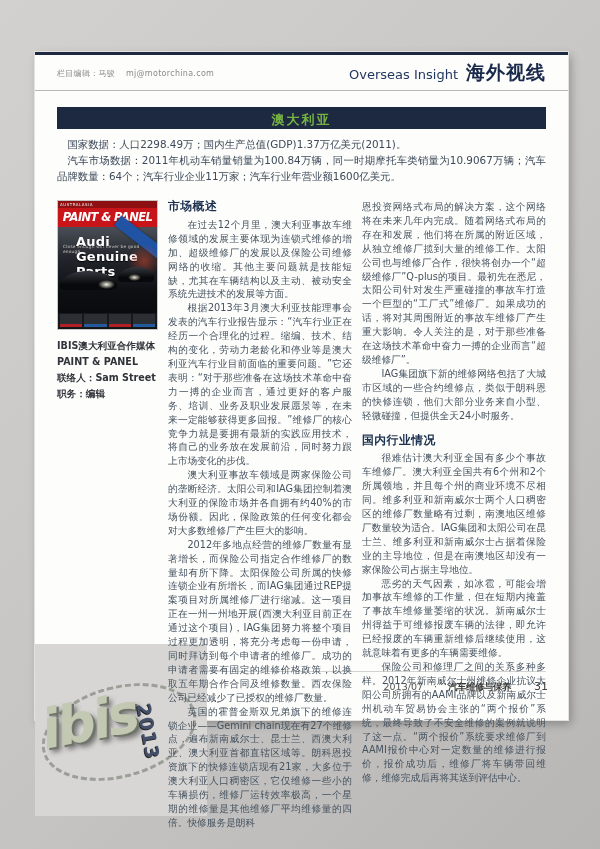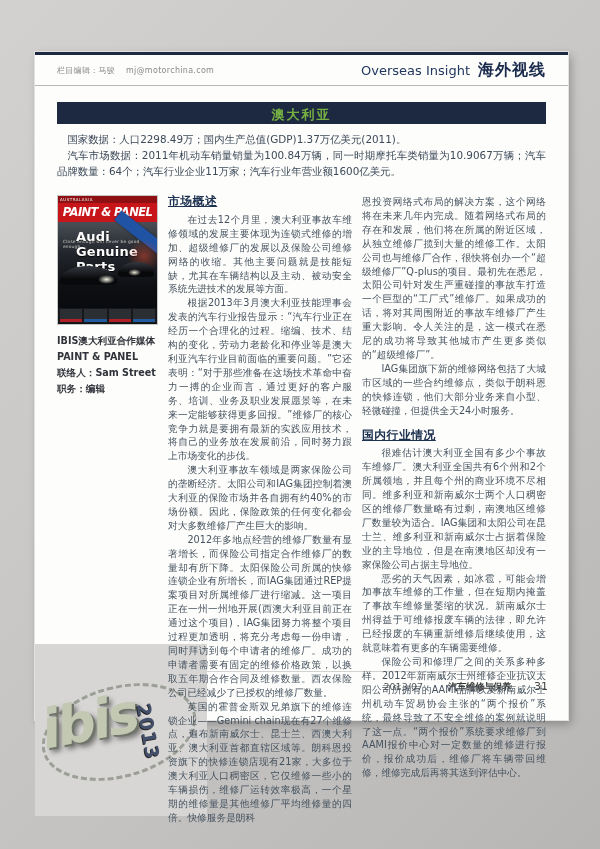--- a/index.html
+++ b/index.html
@@ -13,21 +13,21 @@
     background:#fdfdfb;box-shadow:0 0 0 1px #e3e2e0,3px 4px 9px rgba(0,0,0,.28);
   }
   .top-rule{height:3px;background:#1c2940;}
   .page-header{
     display:flex;justify-content:space-between;align-items:center;
     padding:5px 22px 4px 22px;border-bottom:1px solid #b9b9b7;
   }
   .editor{font-size:8px;color:#8a8a88;letter-spacing:.3px;}
   .editor .email{margin-left:8px;}
   .section-head{color:#22375e;font-size:13px;display:flex;align-items:baseline;}
-  .section-head .cn{font-size:16px;font-weight:bold;color:#1a2a4c;margin-left:8px;letter-spacing:1px;}
+  .section-head .cn{font-size:19px;font-weight:bold;color:#1a2a4c;margin-left:8px;letter-spacing:1px;}
   .country-bar{
     margin:16px 22px 0 22px;background:#1c2940;color:#76b043;
     text-align:center;font-size:13px;font-weight:bold;letter-spacing:2px;
     padding:4px 0 0 0;
   }
   .stats{margin:7px 22px 16px 22px;color:#3d4a5a;font-size:10.4px;line-height:16px;}
   .stats p{margin:0;text-indent:1em;text-align:justify;}
   .body-cols{
     position:relative;z-index:2;display:flex;align-items:flex-start;
     margin:10px 22px 0 22px;gap:10px;
@@ -58,21 +58,21 @@
   .glow{position:absolute;border-radius:50%;}
   .g1{left:40px;top:53px;width:17px;height:9px;background:radial-gradient(ellipse,rgba(255,255,238,.95),rgba(255,255,238,0) 70%);}
   .g2{right:16px;top:47px;width:13px;height:7px;background:radial-gradient(ellipse,rgba(255,250,230,.9),rgba(255,250,230,0) 70%);}
   .g3{right:-4px;top:18px;width:34px;height:32px;background:radial-gradient(circle,rgba(205,70,45,.55),rgba(205,70,45,0) 70%);}
   .cov-footstrip{display:flex;gap:2px;padding:1px 2px;background:#16181c;height:13px;}
   .thumb{flex:1;background:#2b2e33;position:relative;}
   .thumb::after{content:"";position:absolute;left:0;right:0;bottom:0;height:3px;background:#b02025;}
   .thumb:nth-child(2)::after,.thumb:nth-child(4)::after{background:#235a9e;}
   .caption{margin-top:8px;text-align:left;font-size:9.6px;font-weight:600;color:#30333a;line-height:16px;padding-right:2px;}
   .col{flex:1;color:#45525f;font-size:9.7px;line-height:13.9px;}
-  .col h3{margin:0 0 4px 0;font-size:11.8px;color:#1d3150;letter-spacing:.5px;text-decoration:underline;}
+  .col h3{margin:0 0 4px 0;font-size:11.8px;color:#1d3150;letter-spacing:.5px;}
   .col h3.second{margin-top:11px;}
   .col p{margin:0;text-align:justify;text-indent:2em;}
   .col p.cont{text-indent:0;}
   .watermark{position:absolute;z-index:1;left:0px;top:592px;width:172px;height:172px;background:#d7d6d4;}
   .wm-ellipse{position:absolute;left:5px;top:42px;width:152px;height:86px;border:3px dashed #8e9289;border-radius:50%;transform:rotate(-15deg);opacity:.8;}
   .wm-text{
     position:absolute;left:6px;top:46px;font-size:54px;font-weight:bold;font-style:italic;
     color:#c3c8b3;letter-spacing:-3px;transform:rotate(-11deg);
     text-shadow:2px 2px 0 #70756b,4px 5px 5px rgba(40,40,40,.55);
   }
@@ -142,21 +142,21 @@
     <div class="col">
       <h3>市场概述</h3>
       <p>在过去12个月里，澳大利亚事故车维修领域的发展主要体现为连锁式维修的增加、超级维修厂的发展以及保险公司维修网络的收缩。其他主要问题就是技能短缺，尤其在车辆结构以及主动、被动安全系统先进技术的发展等方面。</p>
       <p>根据2013年3月澳大利亚技能理事会发表的汽车行业报告显示：“汽车行业正在经历一个合理化的过程。缩编、技术、结构的变化，劳动力老龄化和停业等是澳大利亚汽车行业目前面临的重要问题。”它还表明：“对于那些准备在这场技术革命中奋力一搏的企业而言，通过更好的客户服务、培训、业务及职业发展愿景等，在未来一定能够获得更多回报。”维修厂的核心竞争力就是要拥有最新的实践应用技术，将自己的业务放在发展前沿，同时努力跟上市场变化的步伐。</p>
       <p>澳大利亚事故车领域是两家保险公司的垄断经济。太阳公司和IAG集团控制着澳大利亚的保险市场并各自拥有约40%的市场份额。因此，保险政策的任何变化都会对大多数维修厂产生巨大的影响。</p>
       <p>2012年多地点经营的维修厂数量有显著增长，而保险公司指定合作维修厂的数量却有所下降。太阳保险公司所属的快修连锁企业有所增长，而IAG集团通过REP提案项目对所属维修厂进行缩减。这一项目正在一州一州地开展(西澳大利亚目前正在通过这个项目)，IAG集团努力将整个项目过程更加透明，将充分考虑每一份申请，同时拜访到每个申请者的维修厂。成功的申请者需要有固定的维修价格政策，以换取五年期合作合同及维修数量。西农保险公司已经减少了已授权的维修厂数量。</p>
       <p>英国的霍普金斯双兄弟旗下的维修连锁企业——Gemini chain现在有27个维修点，遍布新南威尔士、昆士兰、西澳大利亚、澳大利亚首都直辖区域等。朗科恩投资旗下的快修连锁店现有21家，大多位于澳大利亚人口稠密区，它仅维修一些小的车辆损伤，维修厂运转效率极高，一个星期的维修量是其他维修厂平均维修量的四倍。快修服务是朗科</p>
     </div>
 
     <div class="col">
-      <p class="cont">恩投资网络式布局的解决方案，这个网络将在未来几年内完成。随着网络式布局的存在和发展，他们将在所属的附近区域，从独立维修厂揽到大量的维修工作。太阳公司也与维修厂合作，很快将创办一个“超级维修厂”Q-plus的项目。最初先在悉尼，太阳公司针对发生严重碰撞的事故车打造一个巨型的“工厂式”维修厂。如果成功的话，将对其周围附近的事故车维修厂产生重大影响。令人关注的是，这一模式在悉尼的成功将导致其他城市产生更多类似的“超级维修厂”。</p>
+      <p class="cont">恩投资网络式布局的解决方案，这个网络将在未来几年内完成。随着网络式布局的存在和发展，他们将在所属的附近区域，从独立维修厂揽到大量的维修工作。太阳公司也与维修厂合作，很快将创办一个“超级维修厂”Q-plus的项目。最初先在悉尼，太阳公司针对发生严重碰撞的事故车打造一个巨型的“工厂式”维修厂。如果成功的话，将对其周围附近的事故车维修厂产生重大影响。令人关注的是，对于那些准备在这场技术革命中奋力一搏的企业而言“超级维修厂”。</p>
       <p>IAG集团旗下新的维修网络包括了大城市区域的一些合约维修点，类似于朗科恩的快修连锁，他们大部分业务来自小型、轻微碰撞，但提供全天24小时服务。</p>
       <h3 class="second">国内行业情况</h3>
       <p>很难估计澳大利亚全国有多少个事故车维修厂。澳大利亚全国共有6个州和2个所属领地，并且每个州的商业环境不尽相同。维多利亚和新南威尔士两个人口稠密区的维修厂数量略有过剩，南澳地区维修厂数量较为适合。IAG集团和太阳公司在昆士兰、维多利亚和新南威尔士占据着保险业的主导地位，但是在南澳地区却没有一家保险公司占据主导地位。</p>
       <p>恶劣的天气因素，如冰雹，可能会增加事故车维修的工作量，但在短期内掩盖了事故车维修量萎缩的状况。新南威尔士州得益于可维修报废车辆的法律，即允许已经报废的车辆重新维修后继续使用，这就意味着有更多的车辆需要维修。</p>
       <p>保险公司和修理厂之间的关系多种多样。2012年新南威尔士州维修企业抗议太阳公司所拥有的AAMI品牌以及新南威尔士州机动车贸易协会主张的“两个报价”系统，最终导致了不安全维修的案例就说明了这一点。“两个报价”系统要求维修厂到AAMI报价中心对一定数量的维修进行报价，报价成功后，维修厂将车辆带回维修，维修完成后再将其送到评估中心。</p>
     </div>
 
   </div>
 
   <div class="watermark">

